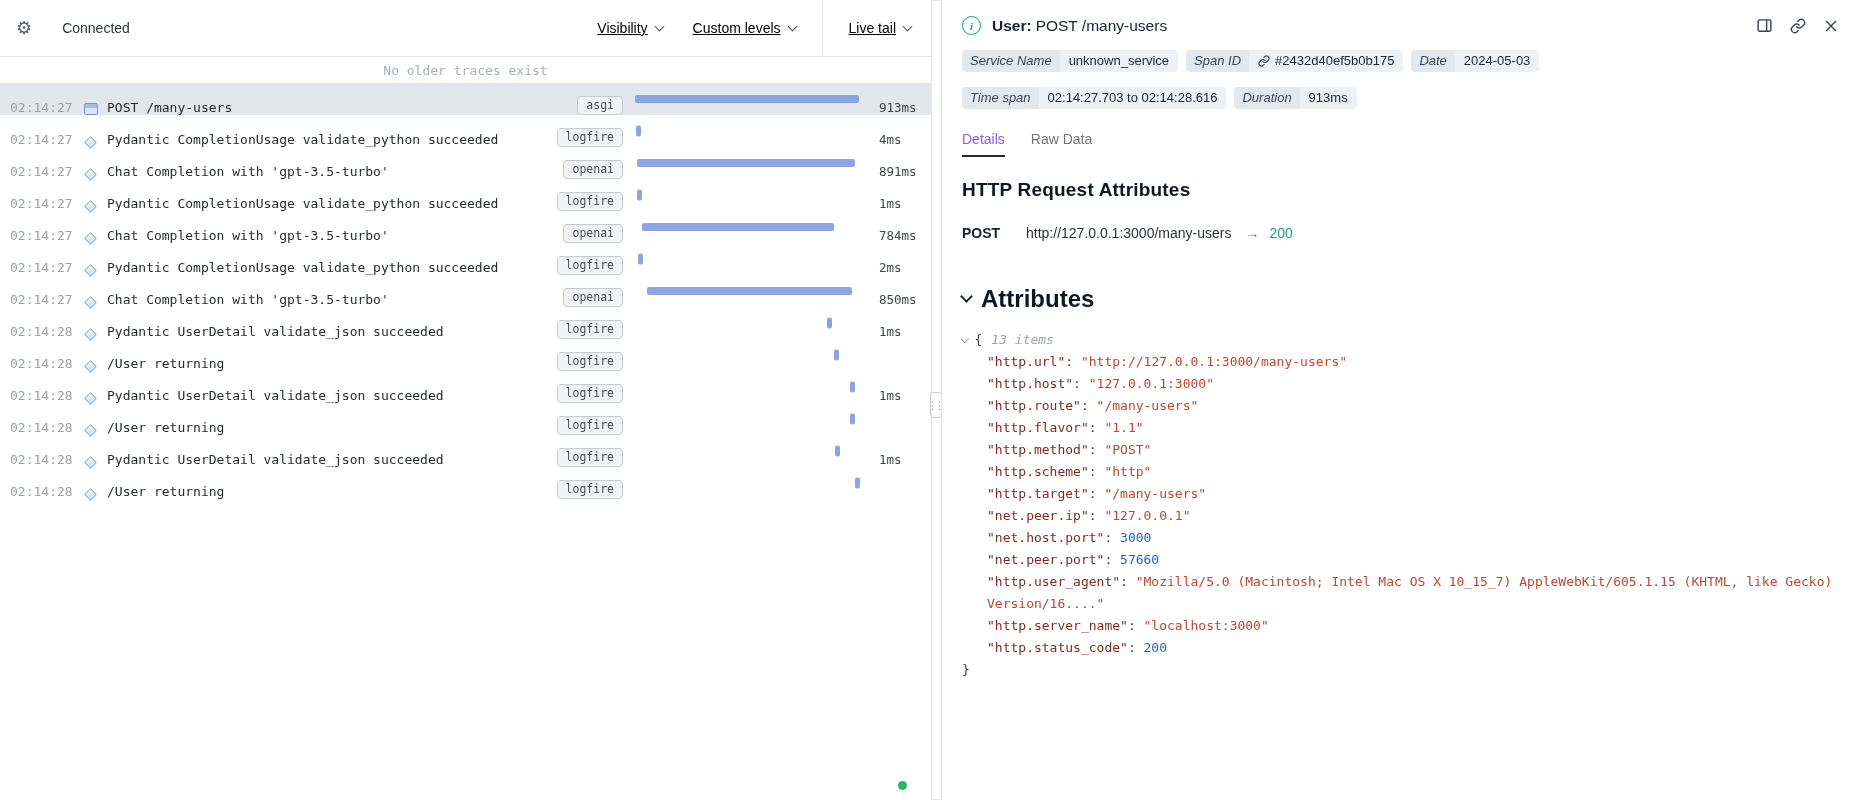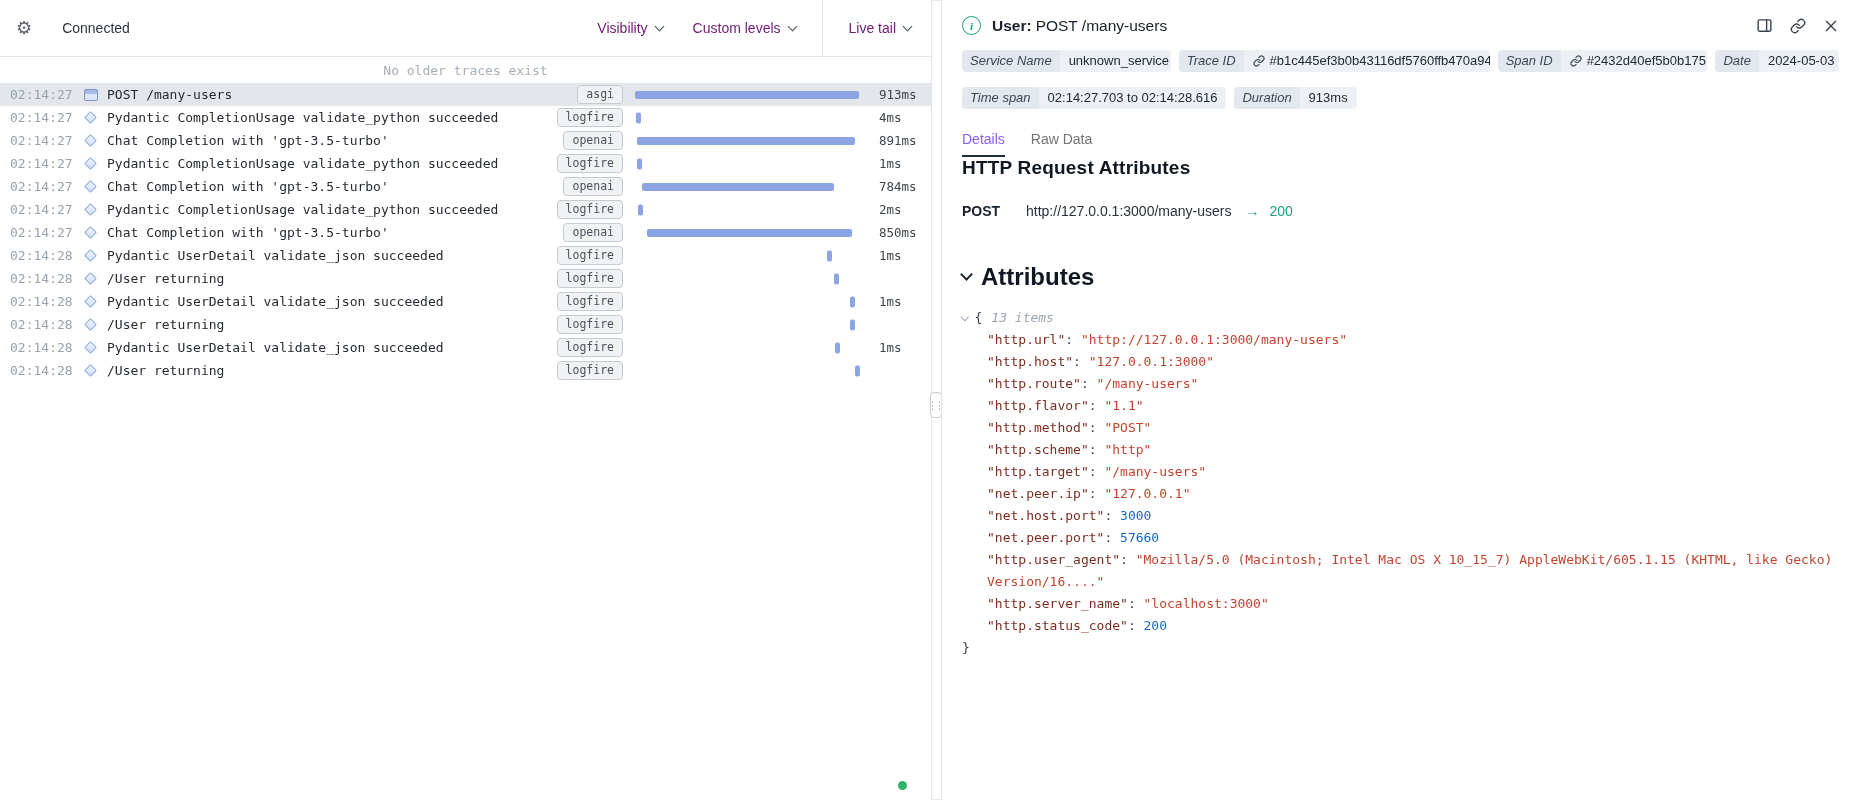--- a/index.html
+++ b/index.html
@@ -6,28 +6,28 @@
   html,body { width:1865px; height:800px; }
   body { font-family:"Liberation Sans", sans-serif; background:#fff; color:#222; overflow:hidden; }
   .app { position:relative; width:1865px; height:800px; background:#fff; box-shadow: inset 0 0 0 1px #e7e9ec; }
 
   
   .left-panel { position:absolute; left:0; top:0; width:932px; height:800px; border-right:1px solid #e2e5e9; background:#fff; }
   .toolbar { height:57px; display:flex; align-items:center; padding:0 6px 0 16px; border-bottom:1px solid #e4e7ea; }
   .gear { font-size:18px; color:#5a6470; cursor:pointer; }
   .connected { margin-left:30px; font-size:14px; color:#2c3440; }
   .toolbar-spacer { flex:1; }
-  .tb-btn { display:flex; align-items:center; gap:8px; font-size:14px; color:#701a75; cursor:pointer; }
+  .tb-btn { display:flex; align-items:center; gap:8px; font-size:14px; color:#000000; cursor:pointer;text-decoration:underline; }
   .chev { width:7px; height:7px; border-right:1.5px solid #4a535e; border-bottom:1.5px solid #4a535e; transform:rotate(45deg); margin-top:-4px; }
   .mr30 { margin-right:30px; }
   .tb-sep { width:1px; align-self:stretch; background:#e4e7ea; margin-left:26px; }
   .live-tail { padding:0 14px 0 26px; }
   .empty-notice { height:26px; display:flex; align-items:center; justify-content:center; font-family:"DejaVu Sans Mono", monospace; font-size:13px; color:#a6aeb8; }
 
-  .trace-row { height:23px; display:flex; align-items:center; padding-left:10px; font-family:"DejaVu Sans Mono", monospace; cursor:pointer; }
+  .trace-row { height:32px; display:flex; align-items:flex-end; padding-left:10px; font-family:"DejaVu Sans Mono", monospace; cursor:pointer; }
   .trace-row.selected { background:#e3e7ec; }
   .row-time { width:74px; flex:none; font-size:13px; color:#99a2ad; }
   .row-icon { flex:none; }
   .asgi-ic { width:14px; height:12px; border:1px solid #7b94cc; border-radius:2px; background:linear-gradient(#a9bce2 0 4px, #dde6f6 4px); margin-right:9px; }
   .diamond-ic { width:9px; height:9px; transform:rotate(45deg); border:1.5px solid #8aa8e2; background:linear-gradient(135deg,#f4f8fd,#cfdcf4); border-radius:1px; margin:0 12px 0 2px; }
   .row-label { font-size:13px; color:#262b31; white-space:nowrap; }
   .row-spacer { flex:1; }
   .row-tagwrap { width:84px; flex:none; display:flex; justify-content:flex-end; }
   .row-tag { font-size:11.5px; padding:1px 8px 2px; border:1px solid #c5cbd2; border-radius:4px; background:#f0f2f4; color:#4b535c; white-space:nowrap; }
   .row-timeline { position:relative; width:224px; height:100%; flex:none; margin:0 16px 0 12px; }
@@ -52,21 +52,21 @@
 
   .badges-row { display:flex; gap:8px; margin-top:15px; flex-wrap:nowrap; }
   .badge { display:flex; border-radius:4px; overflow:hidden; font-size:13px; white-space:nowrap;justify-content:space-between; }
   .b-label { background:#e3e8ee; color:#394754; font-style:italic; padding:3px 8px 4px; }
   .b-value { background:#edf0f4; color:#212b36; padding:3px 9px 4px; display:flex; align-items:center; gap:5px; }
 
   .tabs { display:flex; gap:26px; margin-top:22px; }
   .tab { font-size:14px; color:#737373; padding-bottom:8px; cursor:pointer; }
   .tab.active { color:#8b5cf6; border-bottom:2px solid #222c38; }
 
-  .http-heading { font-size:19px; font-weight:700; color:#0f1822; letter-spacing:.2px; }
+  .http-heading { margin-top:22px; font-size:19px; font-weight:700; color:#0f1822; letter-spacing:.2px; }
   .request-line { display:flex; align-items:center; margin-top:24px; font-size:14px; }
   .req-method { font-weight:700; width:64px; color:#18212c; }
   .req-url { color:#28313c;text-align:right; }
   .req-arrow { margin:0 10px 0 14px; color:#16a37c; }
   .req-status { color:#16a37c; }
 
   .attrs-heading { display:flex; align-items:center; gap:10px; margin-top:44px; font-size:24px; font-weight:700; color:#0f1822; cursor:pointer; }
   .chev-lg { width:9px; height:9px; border-right:2px solid #1c2631; border-bottom:2px solid #1c2631; transform:rotate(45deg); margin-top:-5px; }
 
   .json-block { margin-top:16px; font-family:"DejaVu Sans Mono", monospace; font-size:13px; line-height:22px; color:#3a424b; }
@@ -329,30 +329,20 @@
 
     <div class="badges-row">
         <span class="badge">
     <span class="b-label">Service Name</span>
     <span class="b-value">
 
       <span>unknown_service</span>
     </span>
   </span>
         <span class="badge">
-    <span class="b-label">Trace ID</span>
-    <span class="b-value">
-      <svg width="12" height="12" viewBox="0 0 24 24" fill="none" stroke="#44505c" stroke-width="2.4" stroke-linecap="round">
-              <path d="M10 13a5 5 0 0 0 7.54.54l3-3a5 5 0 0 0-7.07-7.07l-1.72 1.71"></path>
-              <path d="M14 11a5 5 0 0 0-7.54-.54l-3 3a5 5 0 0 0 7.07 7.07l1.71-1.71"></path>
-            </svg>
-      <span>#b1c445ef3b0b43116df5760ffb470a94</span>
-    </span>
-  </span>
-        <span class="badge">
     <span class="b-label">Span ID</span>
     <span class="b-value">
       <svg width="12" height="12" viewBox="0 0 24 24" fill="none" stroke="#44505c" stroke-width="2.4" stroke-linecap="round">
               <path d="M10 13a5 5 0 0 0 7.54.54l3-3a5 5 0 0 0-7.07-7.07l-1.72 1.71"></path>
               <path d="M14 11a5 5 0 0 0-7.54-.54l-3 3a5 5 0 0 0 7.07 7.07l1.71-1.71"></path>
             </svg>
       <span>#2432d40ef5b0b175</span>
     </span>
   </span>
         <span class="badge">

